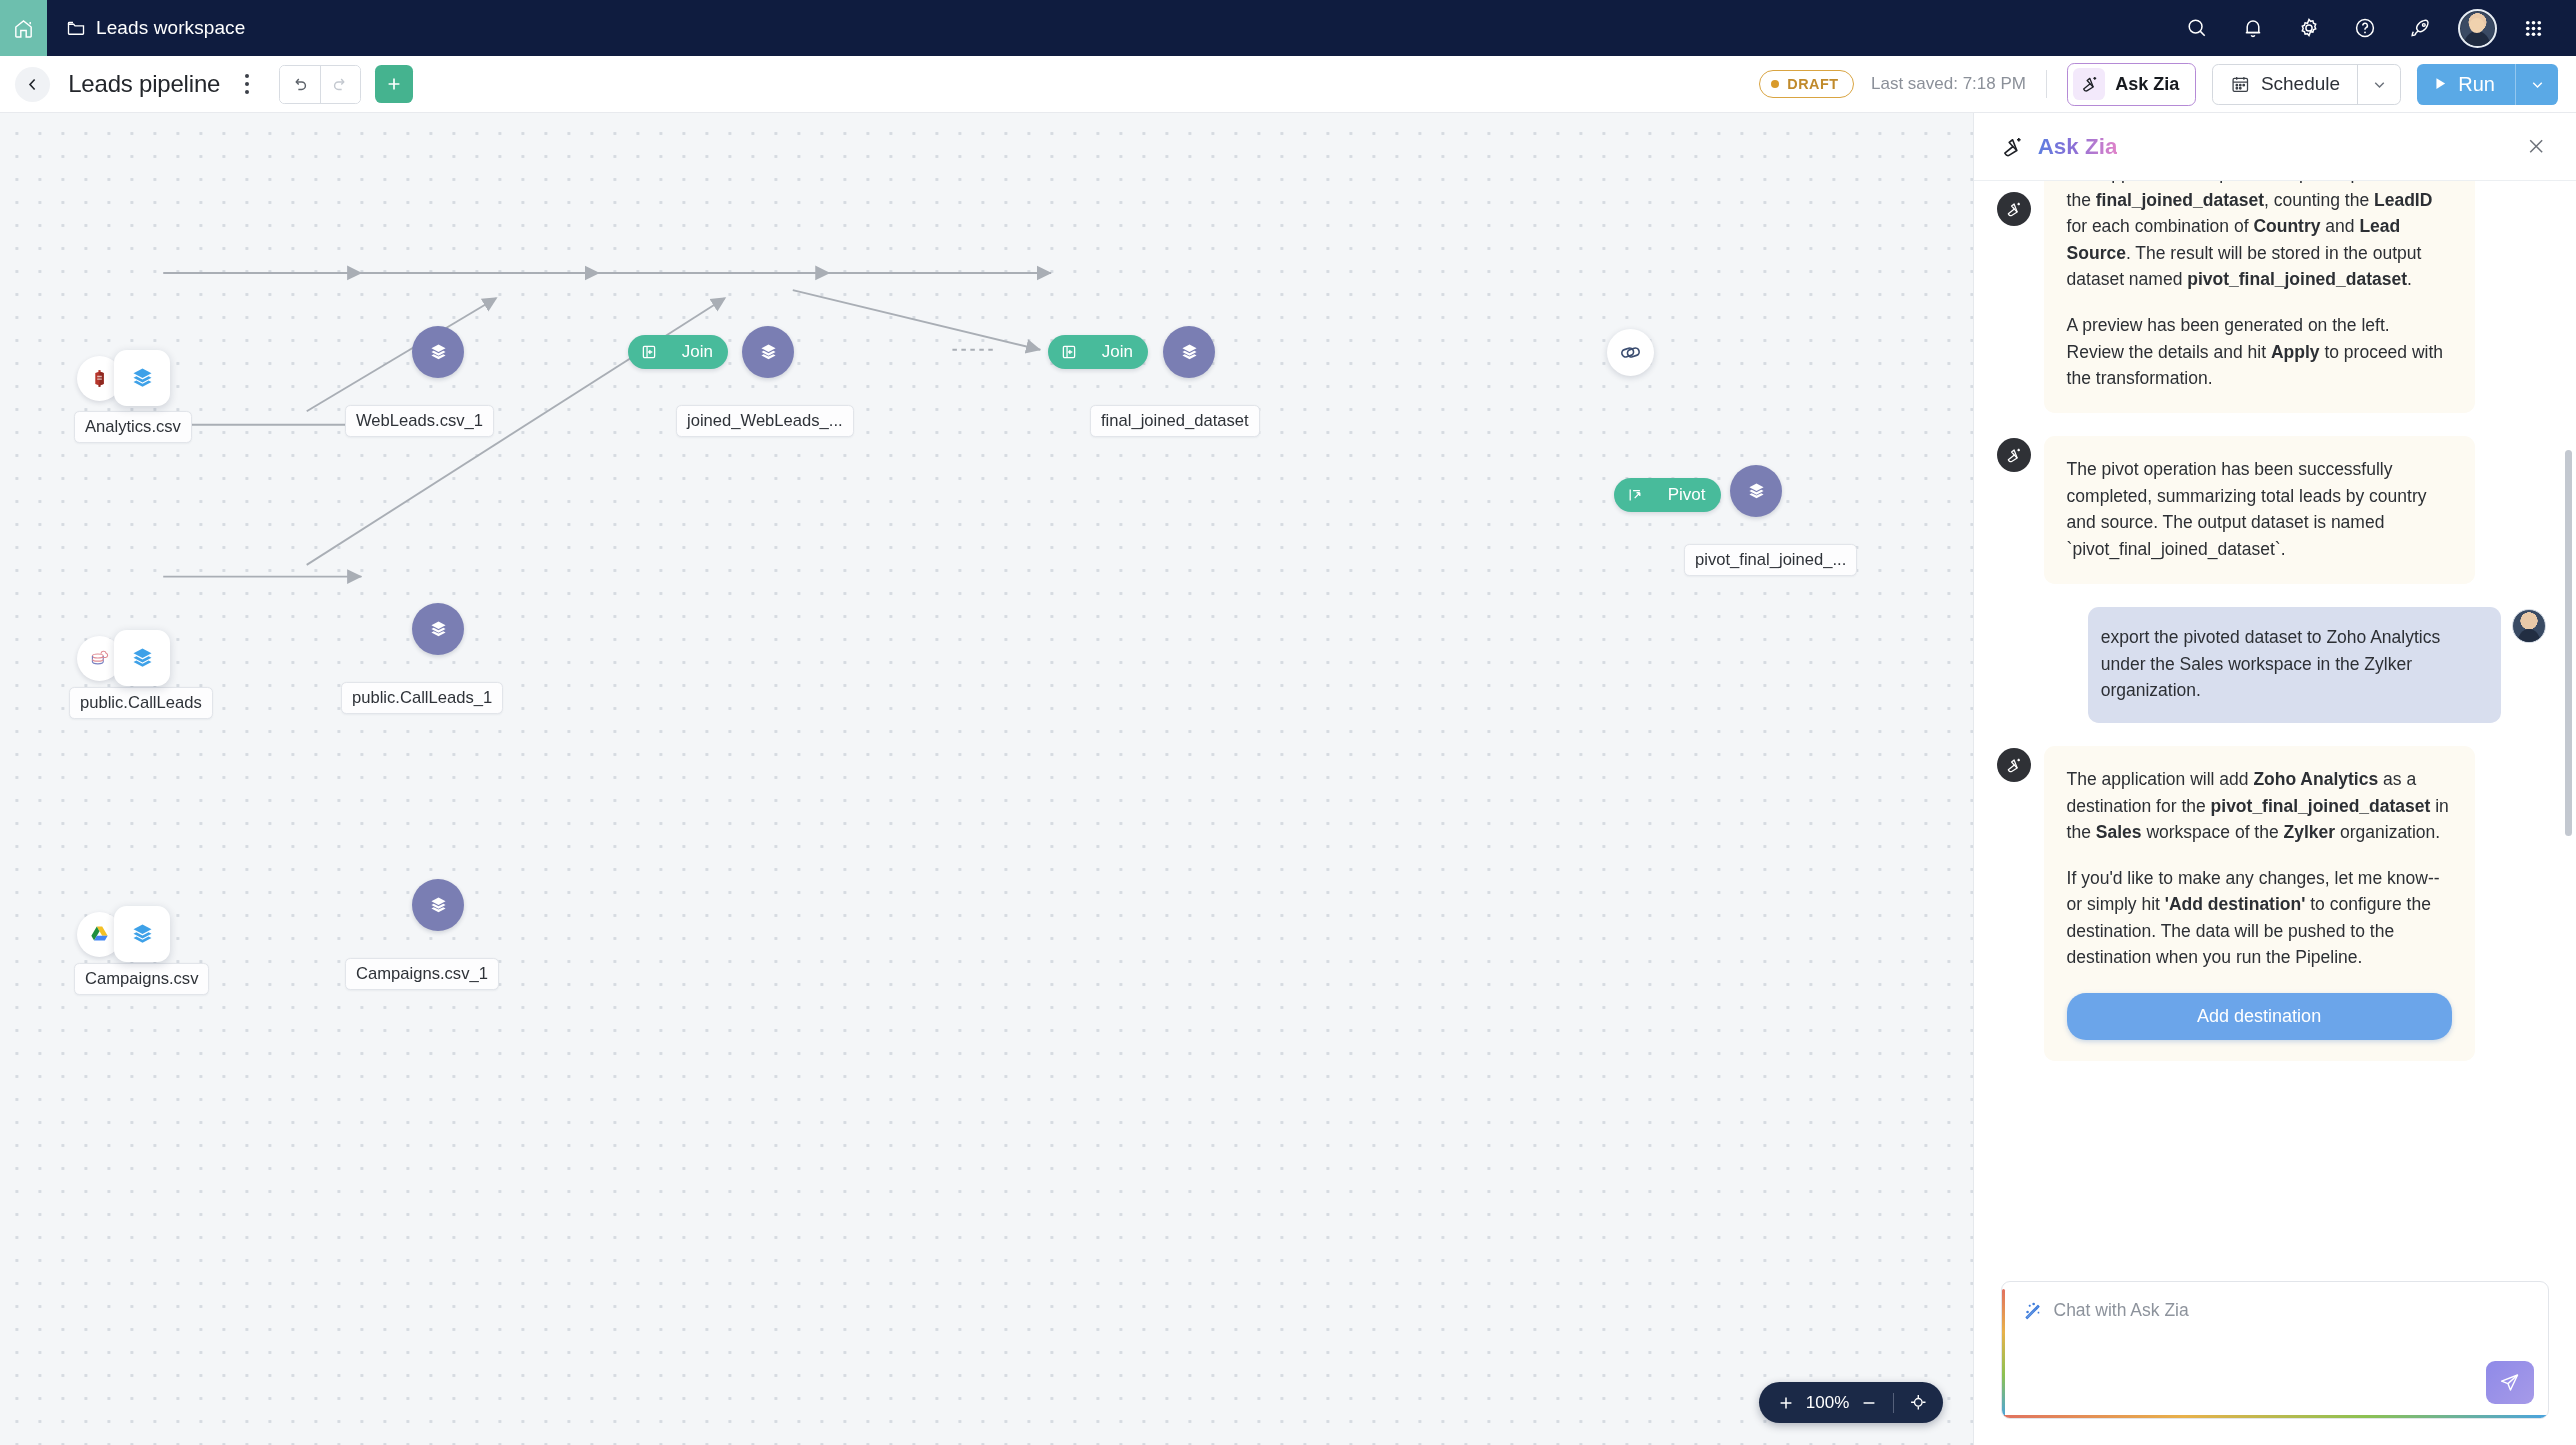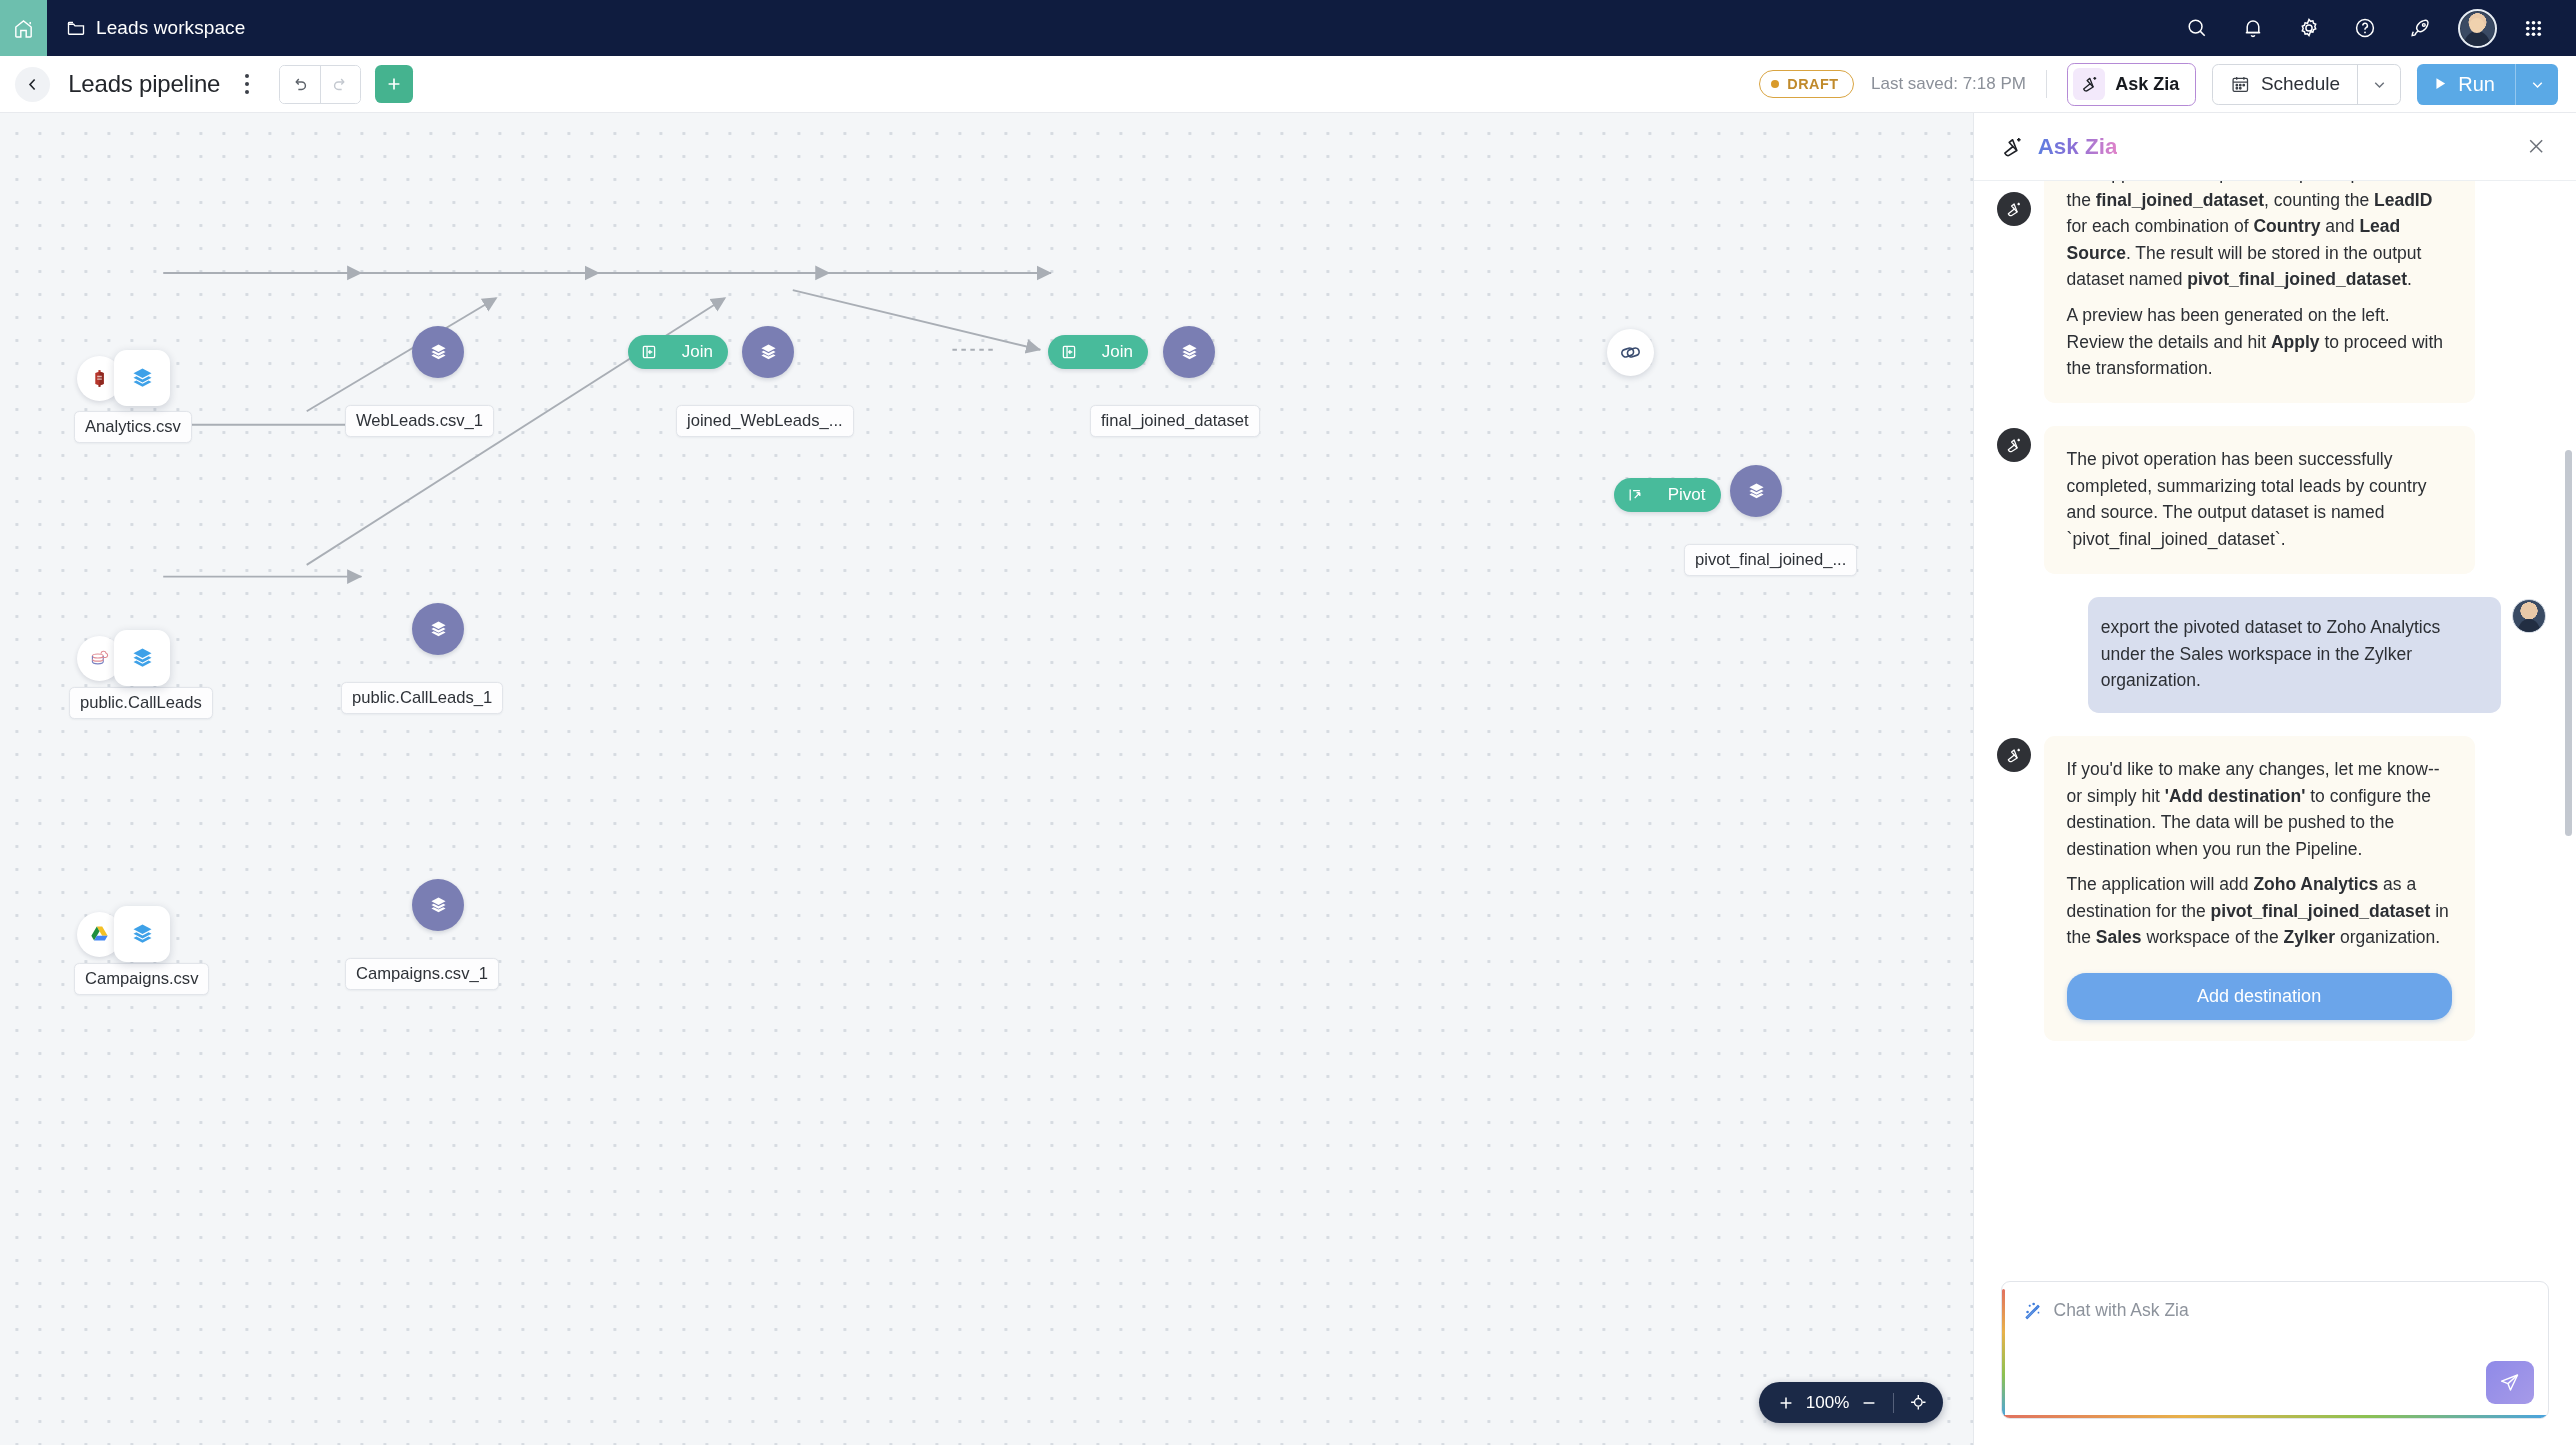--- a/index.html
+++ b/index.html
@@ -168,21 +168,21 @@
   .row.bot { gap: 12.6px; }
   .row.user { justify-content:flex-end; gap: 10.8px; }
   .bot-av {
     width:34px; height:34px; border-radius:50%; background:#2f3136; flex:0 0 34px;
     display:flex; align-items:center; justify-content:center; margin-top:1.8px;
   }
   .bubble-bot {
     background:#fdfaf2; border-radius:10.8px; padding: 20px 23px 21.5px;
     font-size:17.5px; line-height:1.52; color:#2c2f34; max-width: 431px;
   }
-  .bubble-bot p + p { margin-top: 9px; }
+  .bubble-bot p + p { margin-top: 19px; }
   .bubble-user {
     background:#d8deee; border-radius:10.8px; padding: 17px 13px 19px;
     font-size:17.5px; line-height:1.52; color:#2c2f34; max-width: 413px;
   }
   .user-av {
     width:34px; height:34px; border-radius:50%; flex:0 0 34px; margin-top:1.8px; overflow:hidden;
     background: radial-gradient(circle at 50% 34%, #e9c9a8 0 32%, #394a63 33% 100%);
     border:0.9px solid #cfd6e0; position:relative;
   }
   .user-av::before { content:""; position:absolute; left:50%; bottom:-2.7px; width:23px; height:15.2px;
@@ -635,22 +635,22 @@
 
           <div class="row bot">
             <div class="bot-av">
               <svg width="20" height="20" viewBox="0 0 24 24" fill="none" stroke="#fff" stroke-width="1.5" stroke-linejoin="round">
                 <path d="M5.2 17.8 12.4 12l3.4 3.6-6.6 4.1a2.3 2.3 0 0 1-3.2-.7z"></path>
                 <path d="M12.4 12 9.1 8.4l3-2.4 3.7 9.6"></path>
                 <path d="M17.6 4.4v3.2M16 6h3.2"></path>
               </svg>
             </div>
             <div class="bubble-bot">
+              <p>The application will add <b>Zoho Analytics</b> as a destination for the <b>pivot_final_joined_dataset</b> in the <b>Sales</b> workspace of the <b>Zylker</b> organization.</p>
               <p>If you'd like to make any changes, let me know--or simply hit <b>'Add destination'</b> to configure the destination. The data will be pushed to the destination when you run the Pipeline.</p>
-              <p>The application will add <b>Zoho Analytics</b> as a destination for the <b>pivot_final_joined_dataset</b> in the <b>Sales</b> workspace of the <b>Zylker</b> organization.</p>
               <button class="add-dest-btn">Add destination</button>
             </div>
           </div>
 
         </div>
         <div class="zia-scrollbar"></div>
       </div>
 
       <div class="zia-input-wrap">
         <div class="zia-input">

